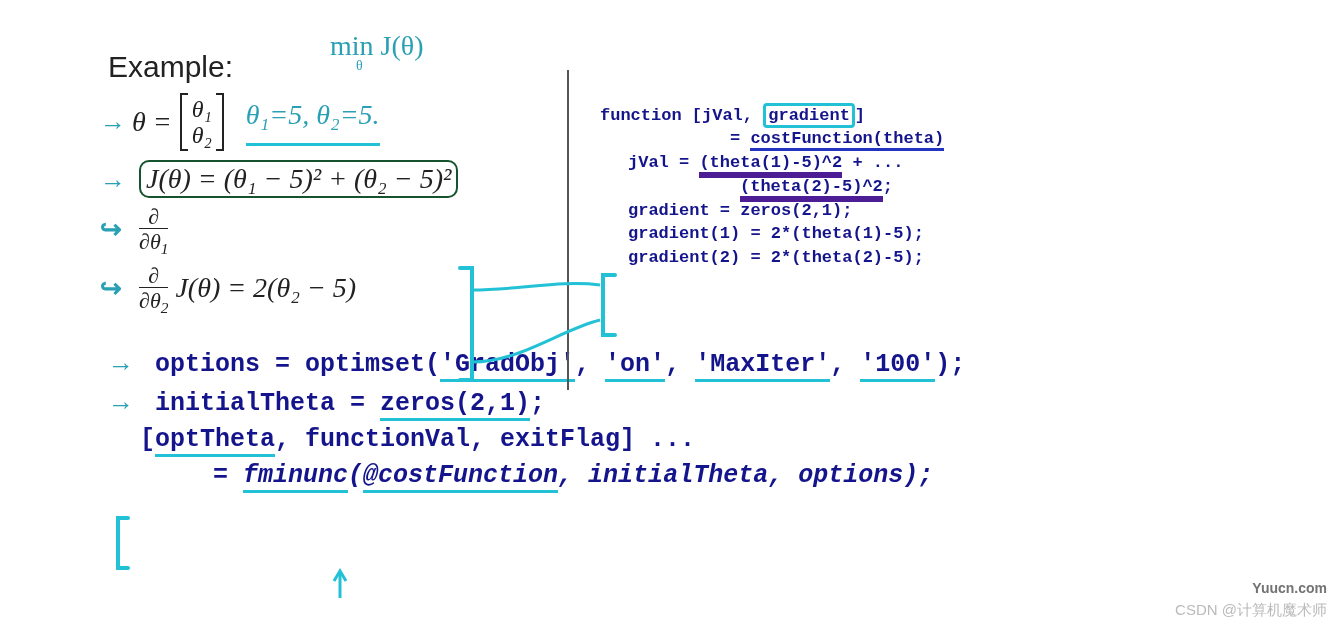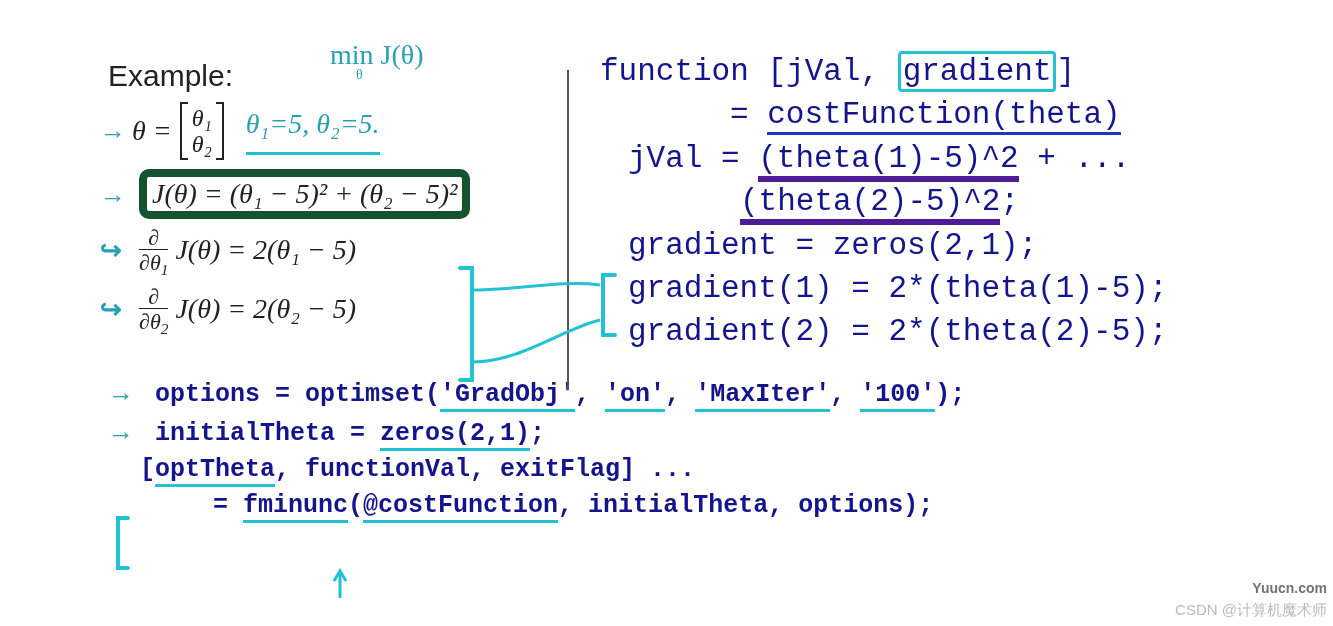--- a/index.html
+++ b/index.html
@@ -19,23 +19,23 @@
     display: flex;
     align-items: center;
   }
   .left {
     width: 460px;
     position: relative;
   }
   .right {
     flex: 1;
     padding-left: 40px;
-    font-size: 31px;
+    font-size: 17px;
     color: #14148c;
-    font-weight: normal;
+    font-weight: bold;
     line-height: 1.4;
   }
   .divider {
     position: absolute;
     left: 567px;
     top: 70px;
     width: 0;
     height: 320px;
     border-left: 2px solid #555;
   }
@@ -75,21 +75,21 @@
     font-style: normal;
     display: inline-block;
     width: 32px;
   }
   .hand-note {
     font-family: "Comic Sans MS", cursive;
     color: #2aa0b5;
     font-size: 28px;
   }
   .red-box {
-    border: 8px solid #14532d;
+    border: 2px solid #14532d;
     border-radius: 10px;
     padding: 1px 5px;
     display: inline-block;
   }
   .frac {
     display: inline-block;
     text-align: center;
     vertical-align: middle;
     font-size: 22px;
     line-height: 1;
@@ -176,21 +176,20 @@
       </div>
 
       <div class="math">
         <span class="arrow-hand">→</span>
         <span class="red-box">J(θ) = (θ₁ − 5)² + (θ₂ − 5)²</span>
       </div>
 
       <div class="math">
         <span class="arrow-hand">↪</span>
         <span class="frac"><span class="num">∂</span><span class="den">∂<i>θ</i><sub>1</sub></span></span>
-        <span>J(θ) = 2(θ₁ − 5)</span>
       </div>
 
       <div class="math">
         <span class="arrow-hand">↪</span>
         <span class="frac"><span class="num">∂</span><span class="den">∂<i>θ</i><sub>2</sub></span></span>
         <span>J(θ) = 2(θ₂ − 5)</span>
       </div>
     </div>
 
     <div class="right">
@@ -217,21 +216,21 @@
       <span class="arrow-hand">→</span>
       <span>options = optimset(</span><span class="cyan-ul">'GradObj'</span><span>, </span><span class="cyan-ul">'on'</span><span>, </span><span class="cyan-ul">'MaxIter'</span><span>, </span><span class="cyan-ul">'100'</span><span>);</span>
     </div>
     <div class="liney">
       <span class="arrow-hand">→</span>
       <span>initialTheta = </span><span class="cyan-ul">zeros(2,1)</span><span>;</span>
     </div>
     <div class="liney" style="padding-left:32px;">
       <span>[</span><span class="cyan-ul">optTheta</span><span>, functionVal, exitFlag] ...</span>
     </div>
-    <div class="liney" style="padding-left:105px;">
+    <div class="liney" style="padding-left:105px;font-style:italic;">
       <span>= </span><span class="cyan-ul">fminunc</span><span>(</span><span class="cyan-ul">@costFunction</span><span>, initialTheta, options);</span>
     </div>
   </div>
 </div>
 
 <div class="divider"></div>
 
 <svg class="overlay" width="1333" height="626">
 
   <path d="M 460 268 L 472 268 L 472 380 L 460 380" stroke="#22c1d6" stroke-width="4" fill="none" stroke-linecap="round"></path>

